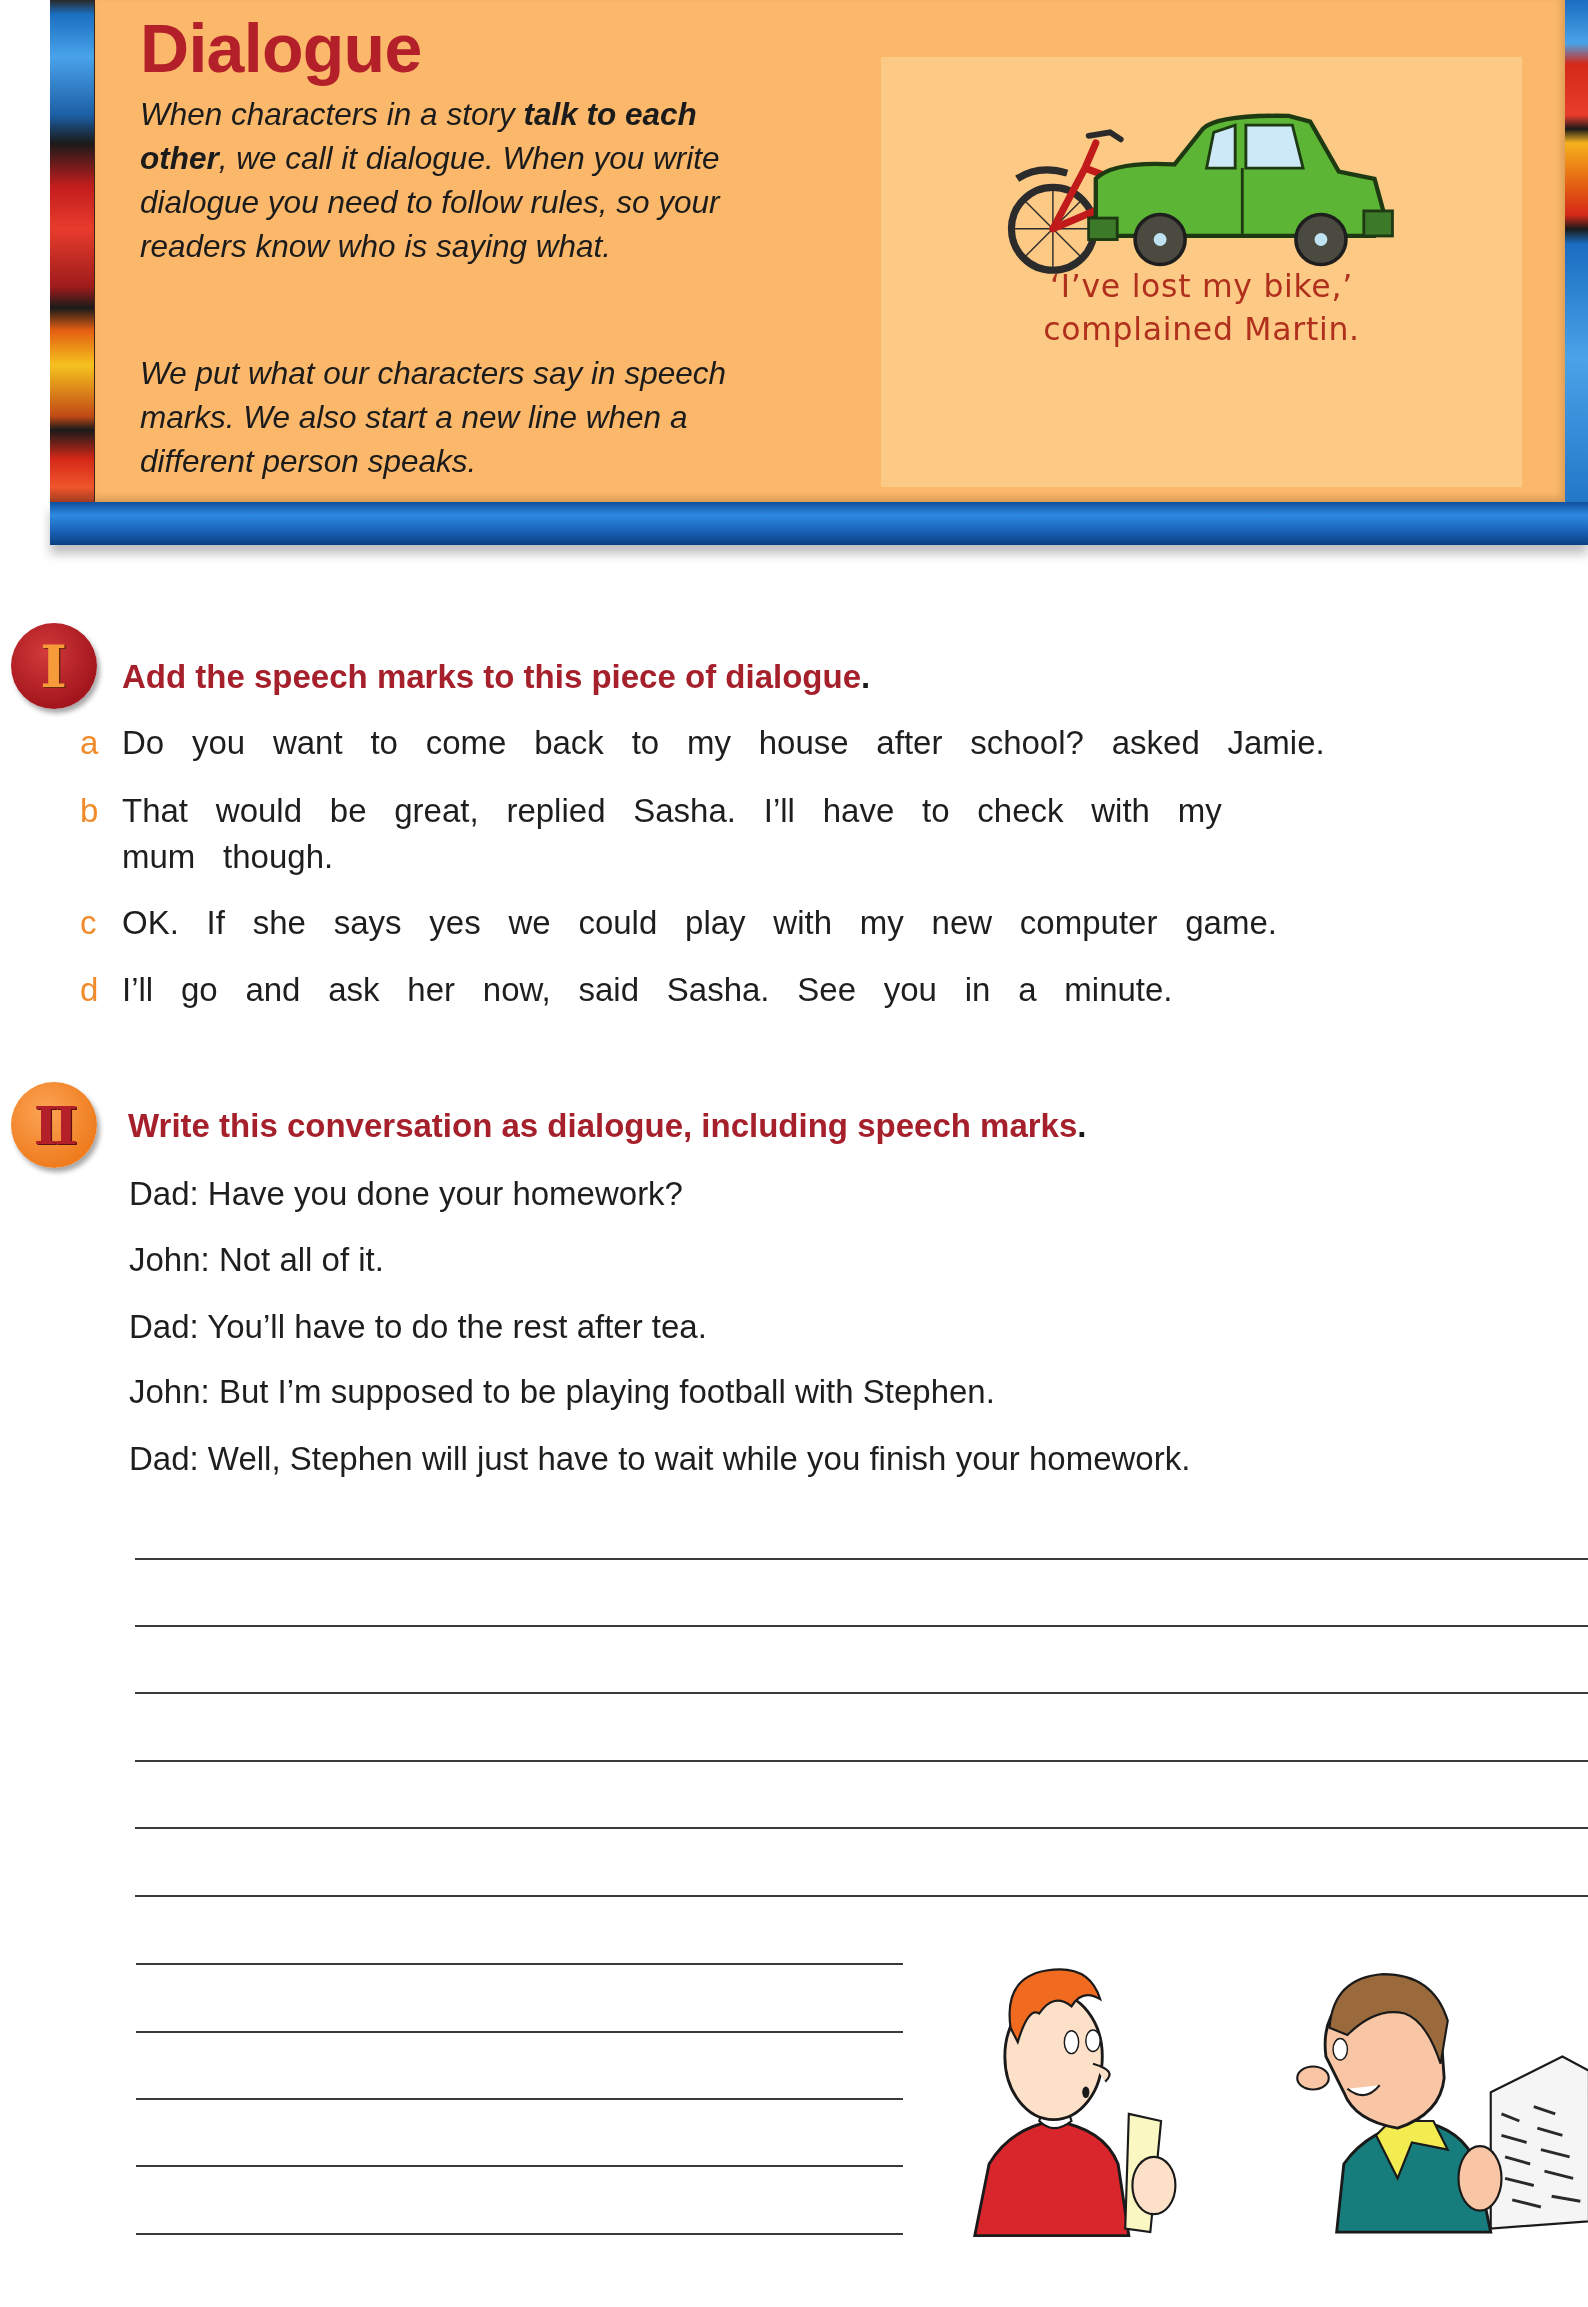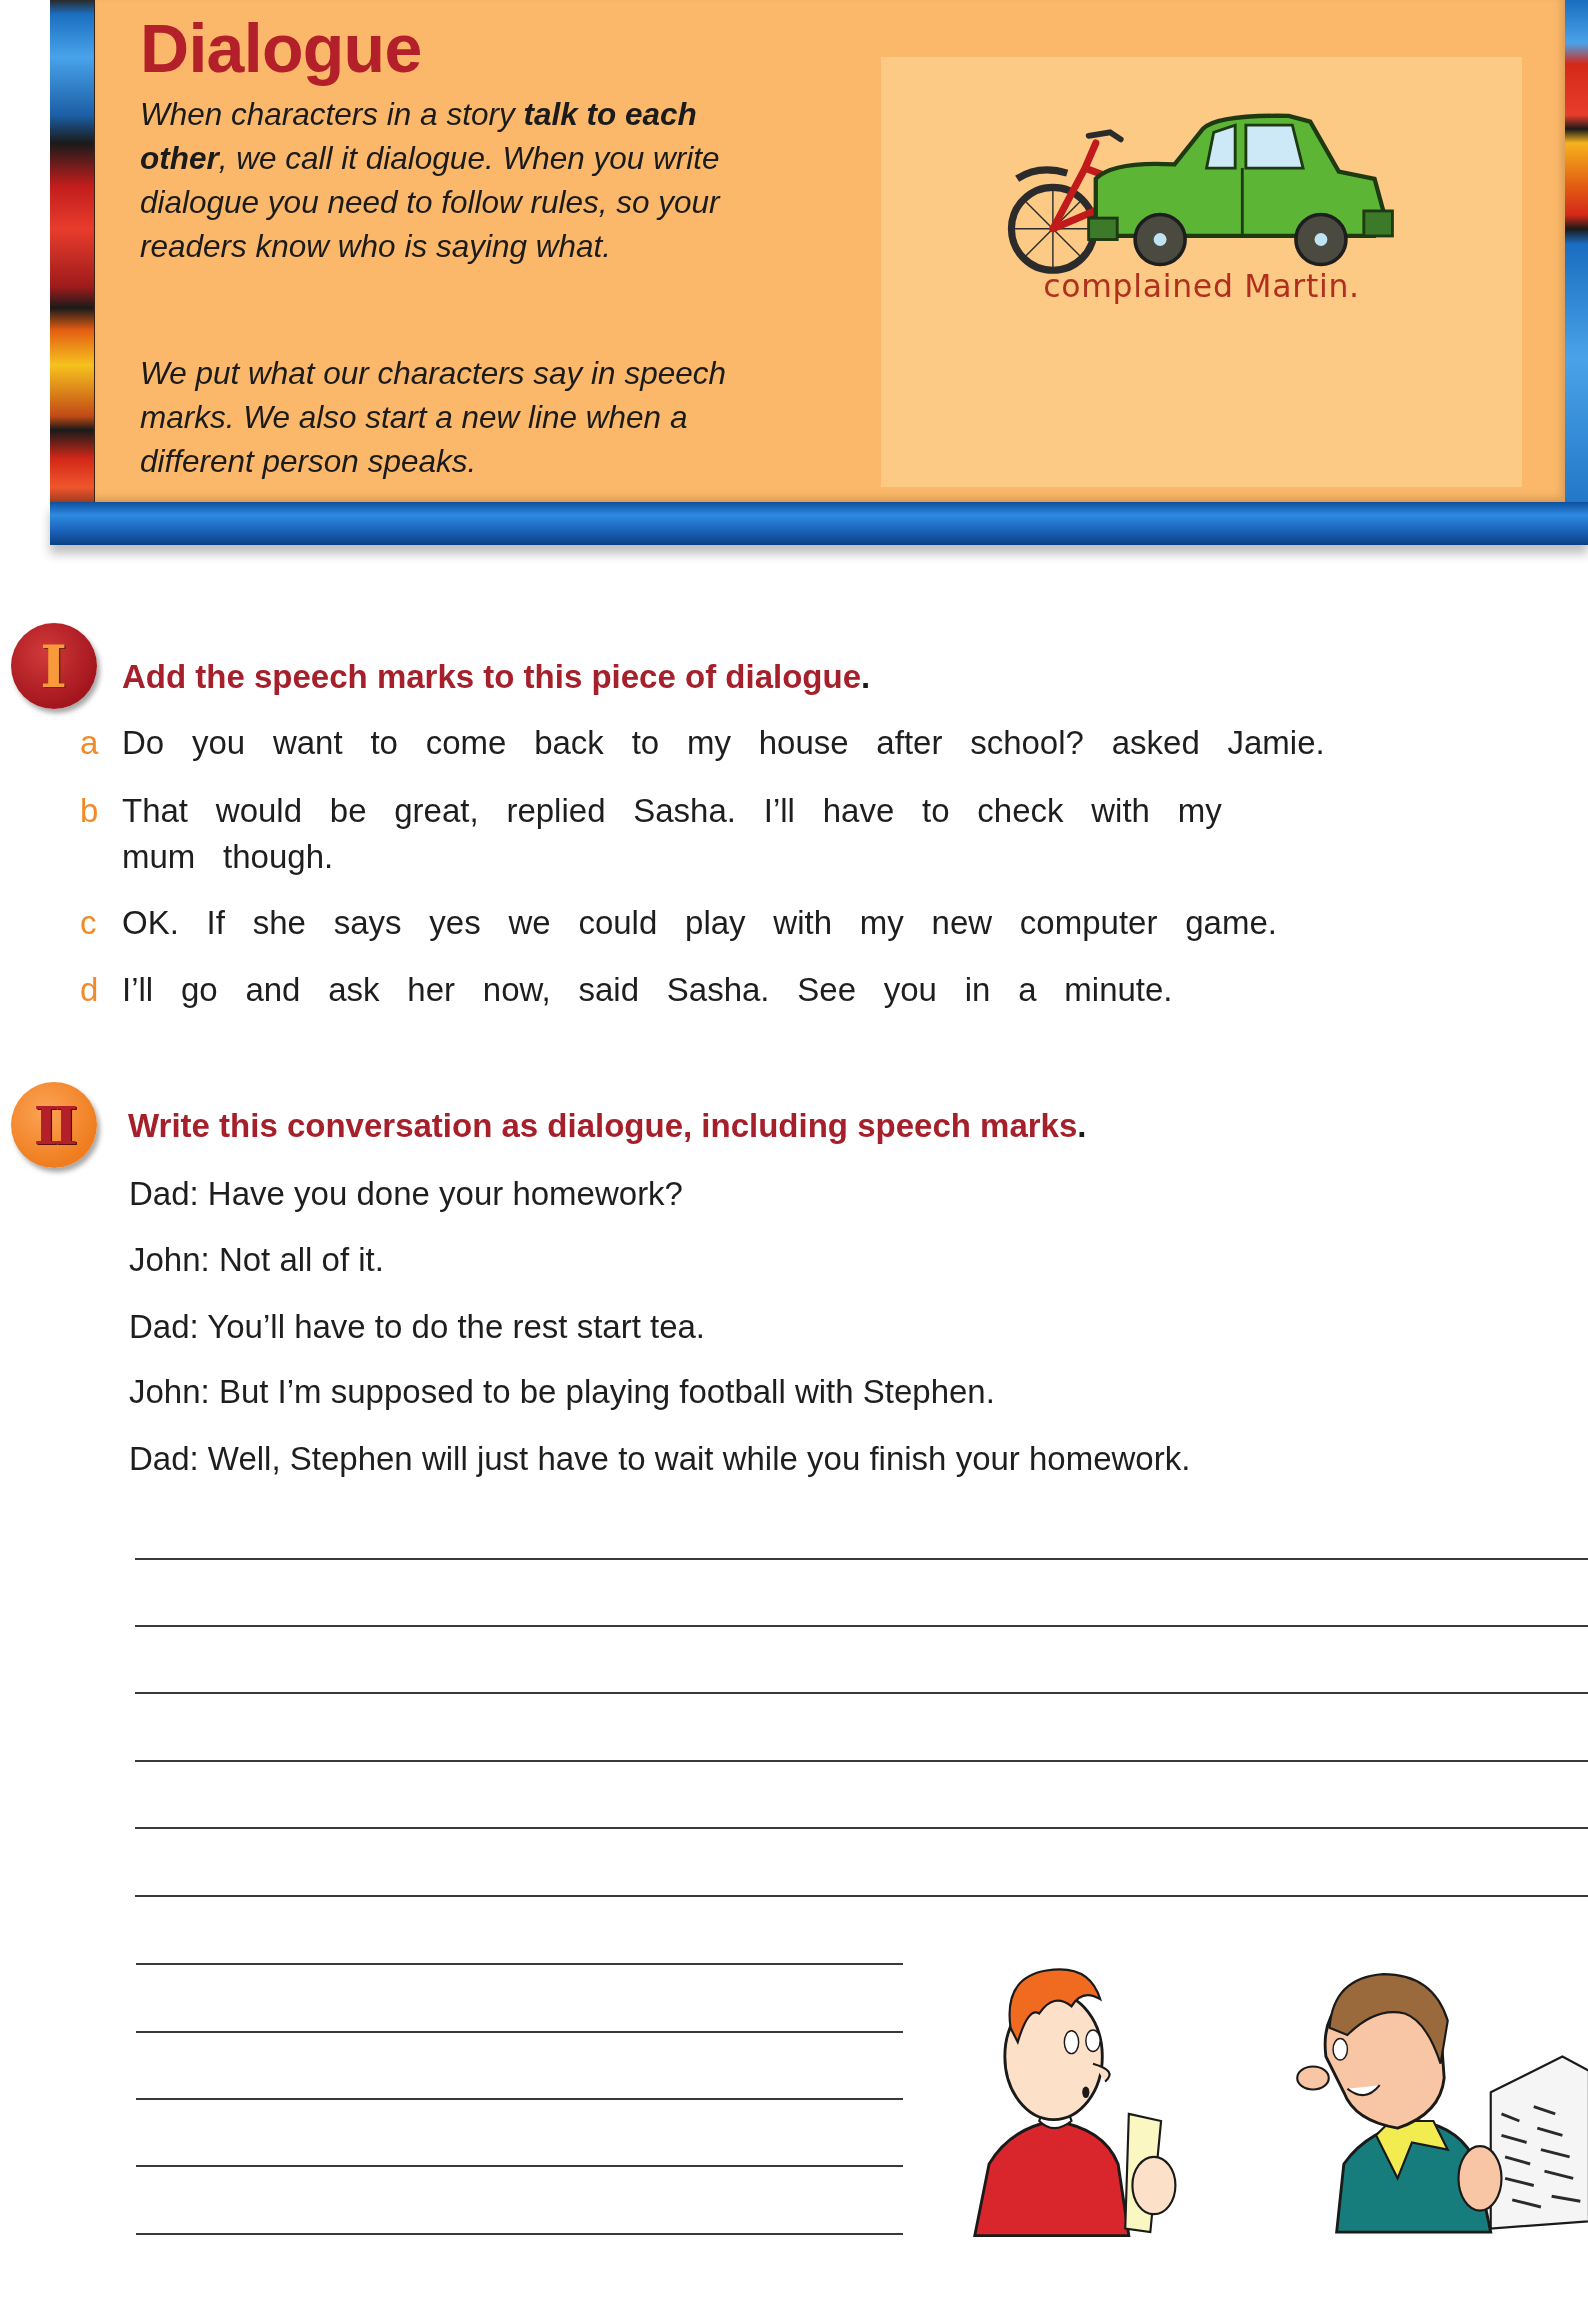--- a/index.html
+++ b/index.html
@@ -146,20 +146,21 @@
 
     <rect x="140" y="175" width="40" height="30" fill="#3c7a2a" stroke="#1e3a12" stroke-width="4"></rect>
     <rect x="525" y="165" width="40" height="35" fill="#3c7a2a" stroke="#1e3a12" stroke-width="4"></rect>
 
     <circle cx="240" cy="205" r="35" fill="#4a4a40" stroke="#1e1e1e" stroke-width="5"></circle>
     <circle cx="240" cy="205" r="9" fill="#bfe3f2"></circle>
     <circle cx="465" cy="205" r="35" fill="#4a4a40" stroke="#1e1e1e" stroke-width="5"></circle>
     <circle cx="465" cy="205" r="9" fill="#bfe3f2"></circle>
   </svg>
   <div class="abs example-quote eq-1">
+    <div>‘I’ve lost my bike,’</div>
     <div>complained Martin.</div>
   </div>
 </div>
 
 <div class="abs badge badge-1">I</div>
 <div class="abs section-heading sh-1">
   <span>Add the speech marks to this piece of dialogue</span><span class="sh-dot">.</span>
 </div>
 
 <div class="abs item-row row-a">
@@ -178,21 +179,21 @@
   <span class="item-letter">d</span><span class="item-text">I’ll go and ask her now, said Sasha. See you in a minute.</span>
 </div>
 
 <div class="abs badge badge-2">II</div>
 <div class="abs section-heading sh-2">
   <span>Write this conversation as dialogue, including speech marks</span><span class="sh-dot">.</span>
 </div>
 
 <div class="abs dialogue-line dl-0">Dad: Have you done your homework?</div>
 <div class="abs dialogue-line dl-1">John: Not all of it.</div>
-<div class="abs dialogue-line dl-2">Dad: You’ll have to do the rest start tea.</div>
+<div class="abs dialogue-line dl-2">Dad: You’ll have to do the rest after tea.</div>
 <div class="abs dialogue-line dl-3">John: But I’m supposed to be playing football with Stephen.</div>
 <div class="abs dialogue-line dl-4">Dad: Well, Stephen will just have to wait while you finish your homework.</div>
 
 <div class="abs write-line wl-long" style="top:1558px"></div>
 <div class="abs write-line wl-long" style="top:1625px"></div>
 <div class="abs write-line wl-long" style="top:1692px"></div>
 <div class="abs write-line wl-long" style="top:1760px"></div>
 <div class="abs write-line wl-long" style="top:1827px"></div>
 <div class="abs write-line wl-long" style="top:1895px"></div>
 <div class="abs write-line wl-short" style="top:1963px"></div>

